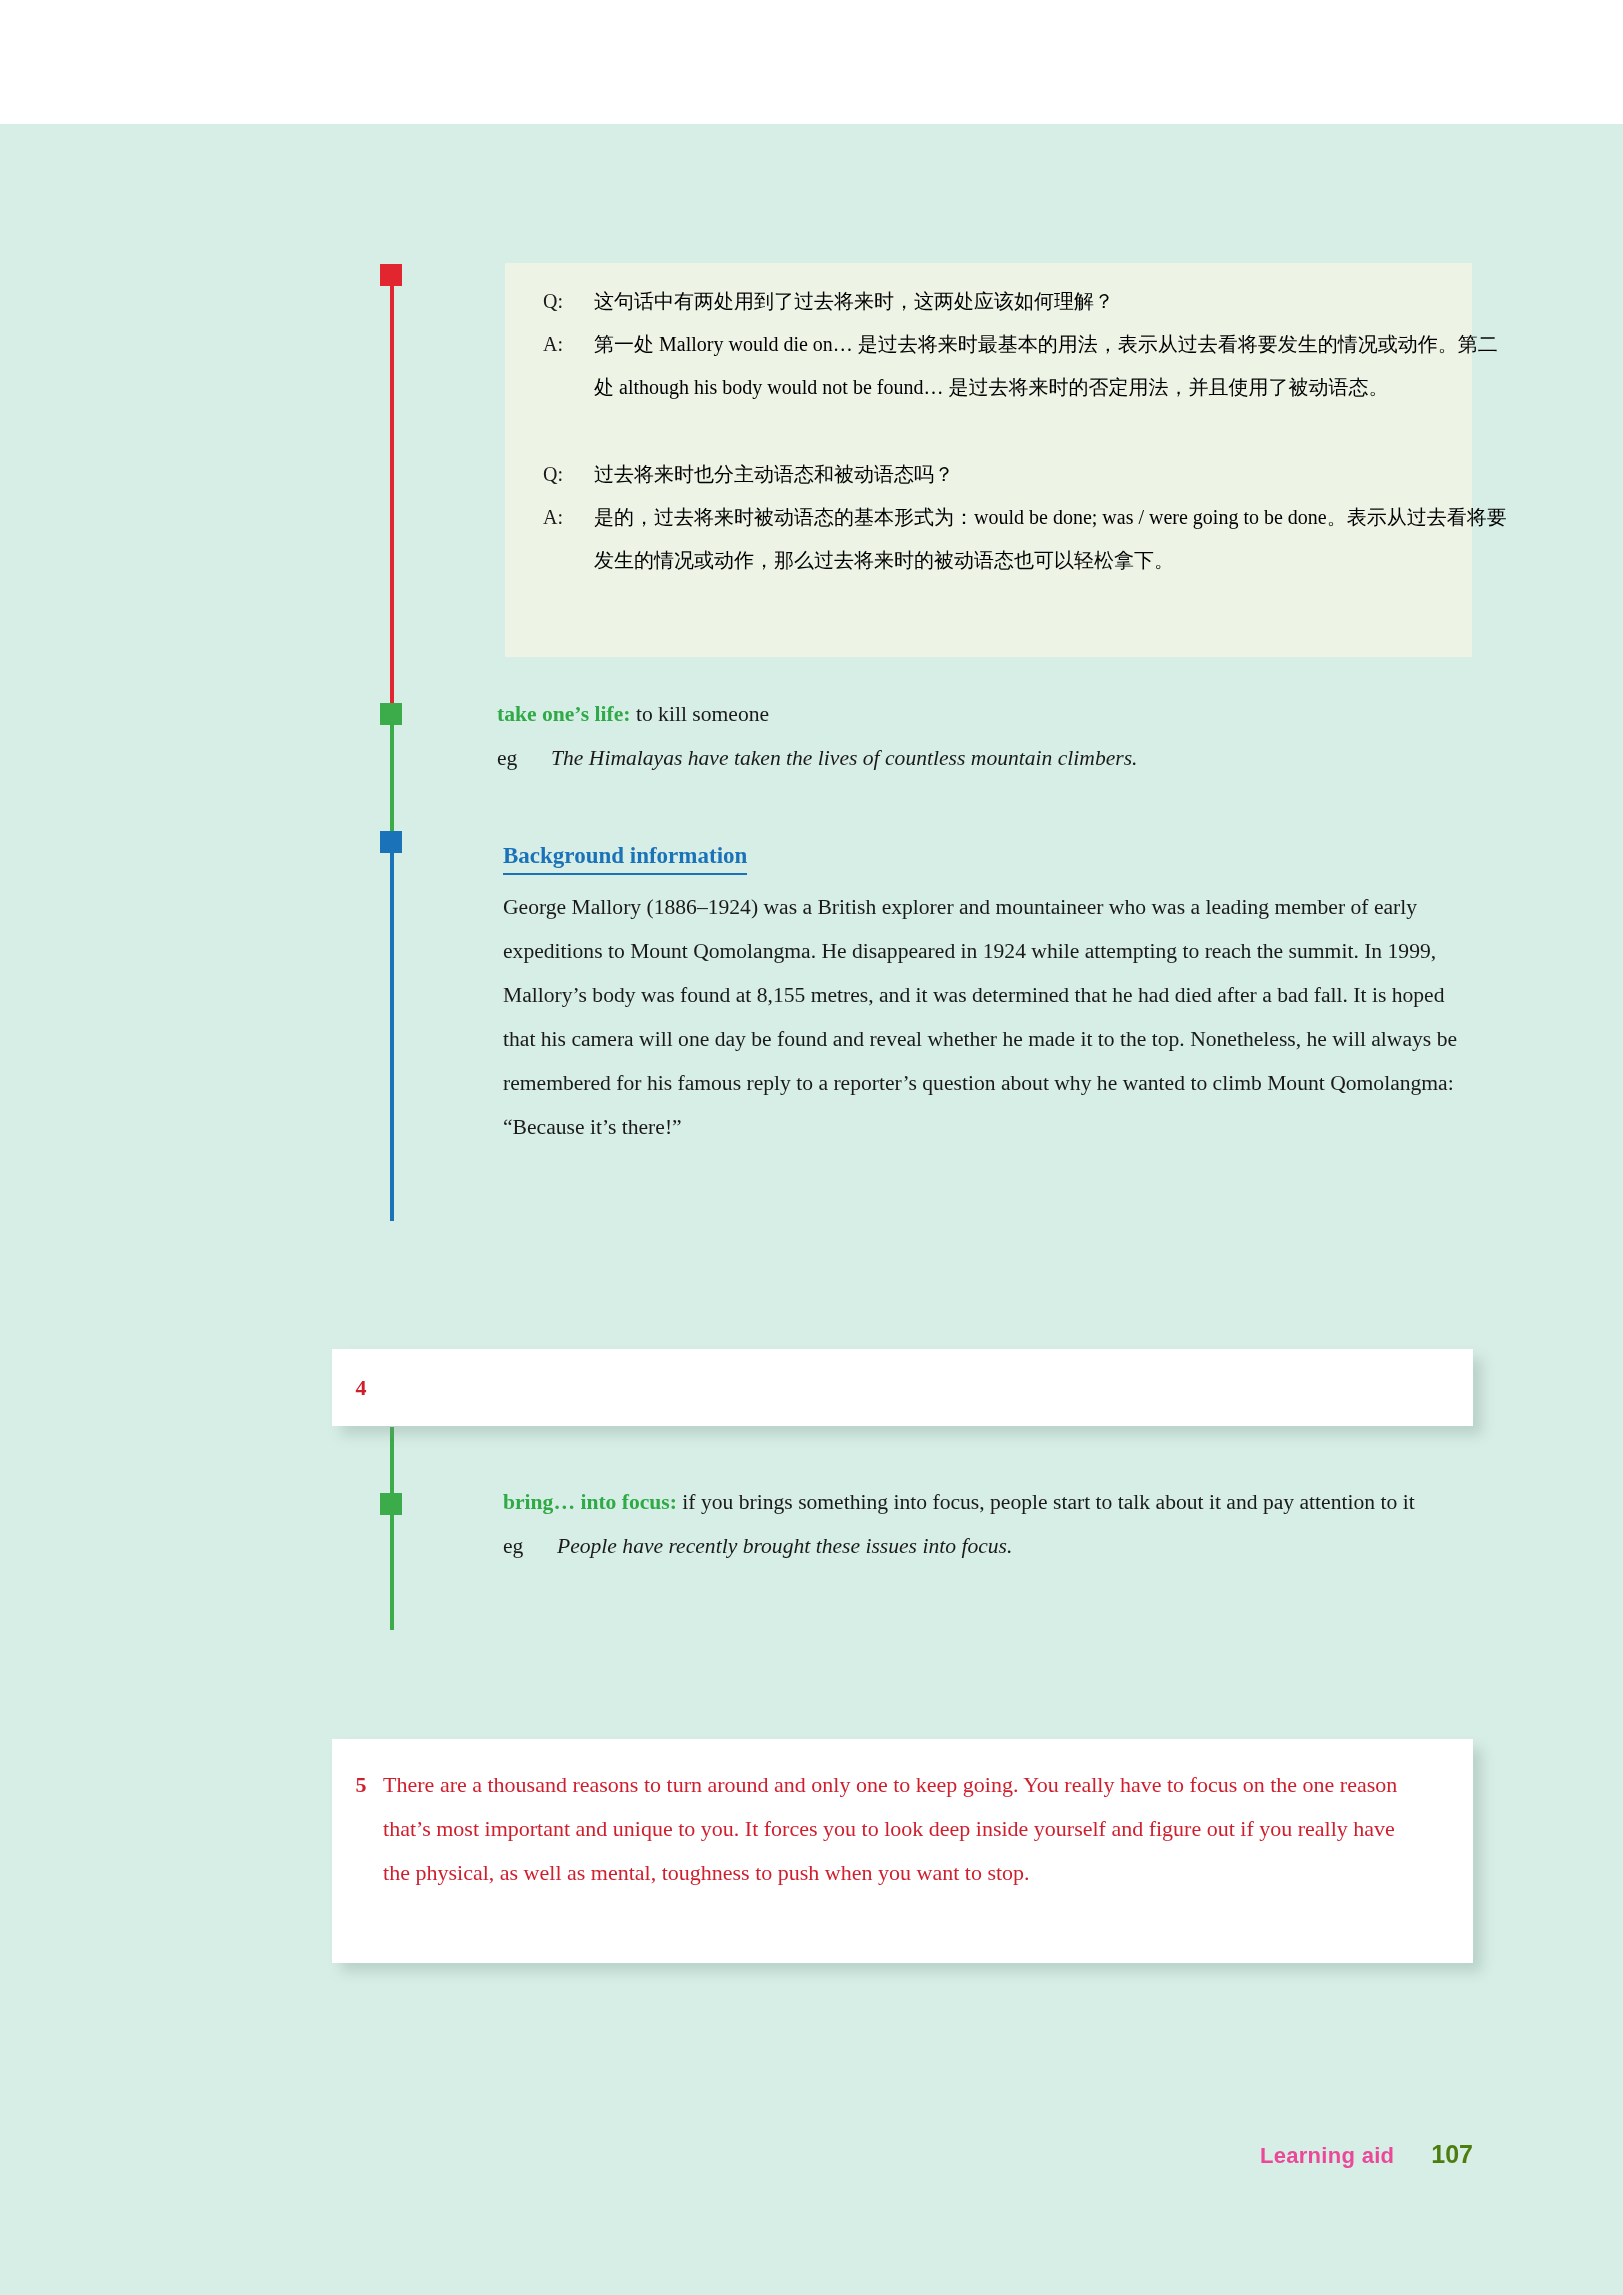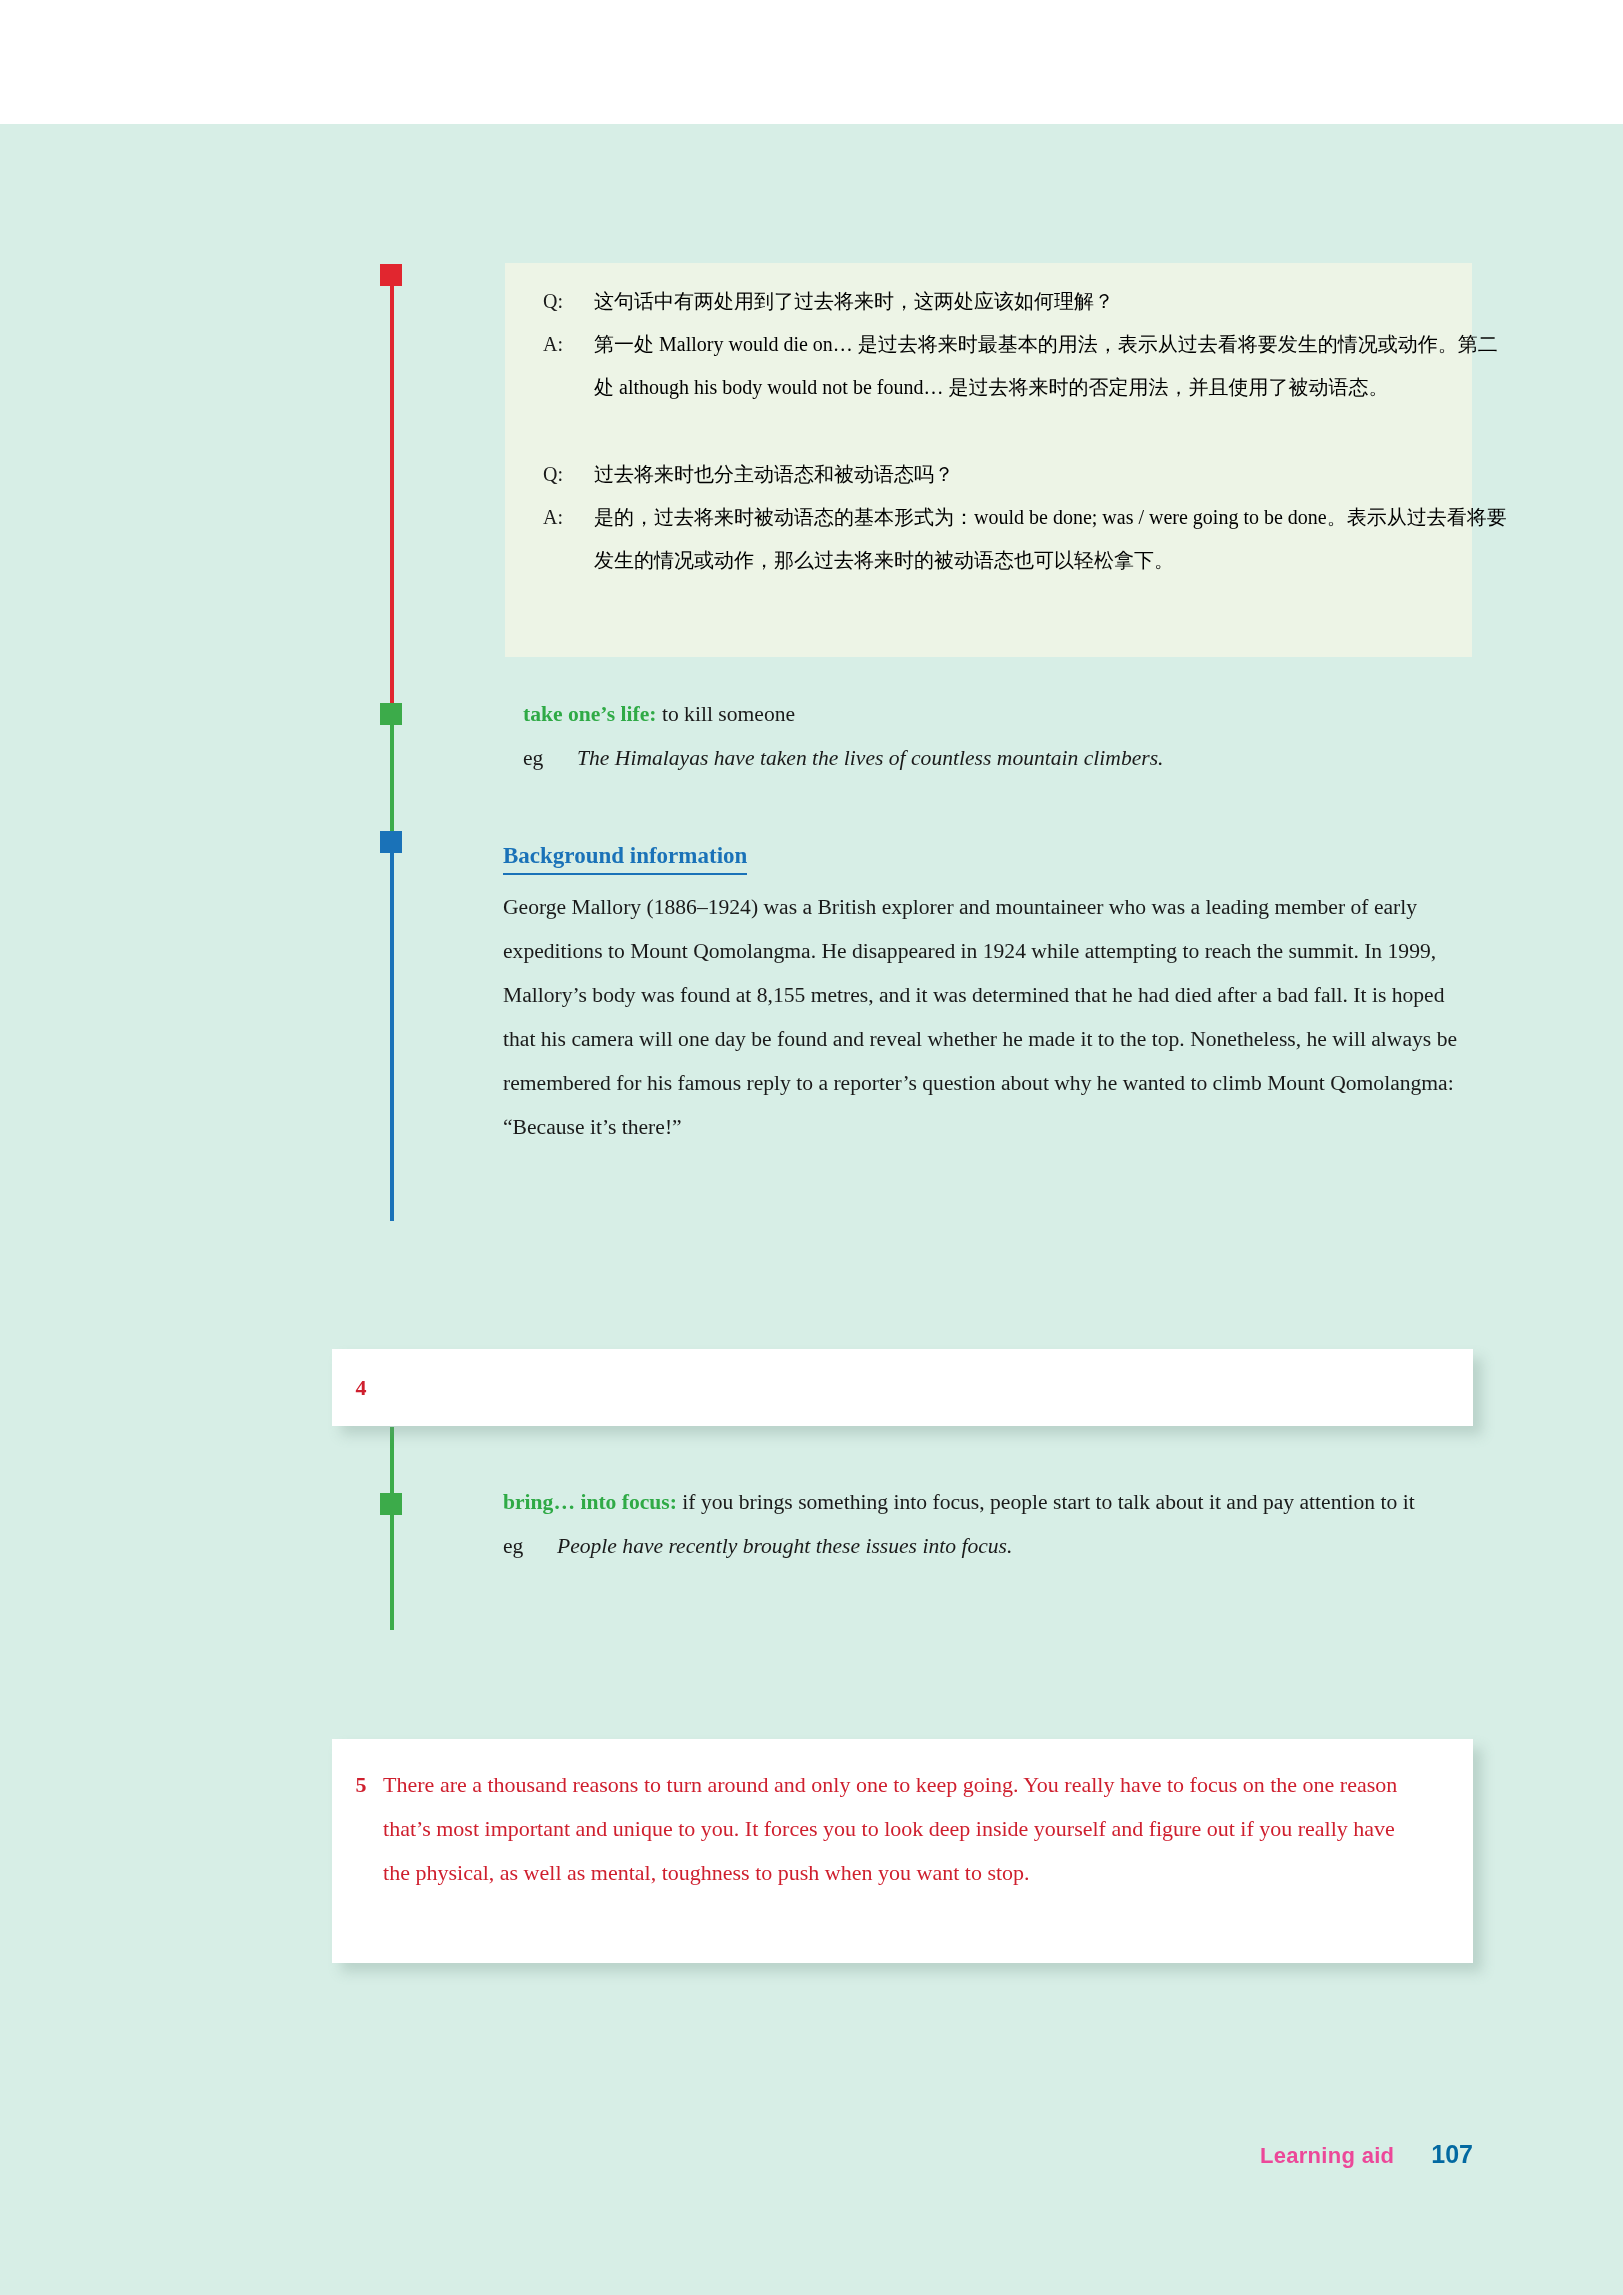--- a/index.html
+++ b/index.html
@@ -148,21 +148,21 @@
   #footer-label {
     font-size: 22px;
     font-weight: bold;
     color: #ec4899;
     letter-spacing: 0.3px;
     margin-left: 9px;
   }
   #footer-page {
     font-size: 25px;
     font-weight: bold;
-    color: #0369a1;
+    color: #4d7c0f;
     margin-left: 34px;
   }
 </style>
 </head>
 <body>
 
 <div id="page">
 
   <div id="mint-bg"></div>
 
@@ -193,21 +193,21 @@
       <span class="qa-body">过去将来时也分主动语态和被动语态吗？</span>
     </div>
 
     <div class="qa-row" style="top:233px; padding:0 39px 0 38px;">
       <span class="qa-label">A:</span>
       <span class="qa-body">是的，过去将来时被动语态的基本形式为：would be done; was / were going to be done。表示从过去看将要发生的情况或动作，那么过去将来时的被动语态也可以轻松拿下。</span>
     </div>
 
   </div>
 
-  <div class="body-block" style="left:523px; top:692px; width:975px;">
+  <div class="body-block" style="left:497px; top:692px; width:975px;">
     <div>
       <span class="term-green">take one’s life:</span><span> to kill someone</span>
     </div>
     <div class="eg-row">
       <span class="eg-label">eg</span>
       <span class="eg-text">The Himalayas have taken the lives of countless mountain climbers.</span>
     </div>
   </div>
 
   <div class="body-block" style="left:503px; top:834px; width:975px;">

